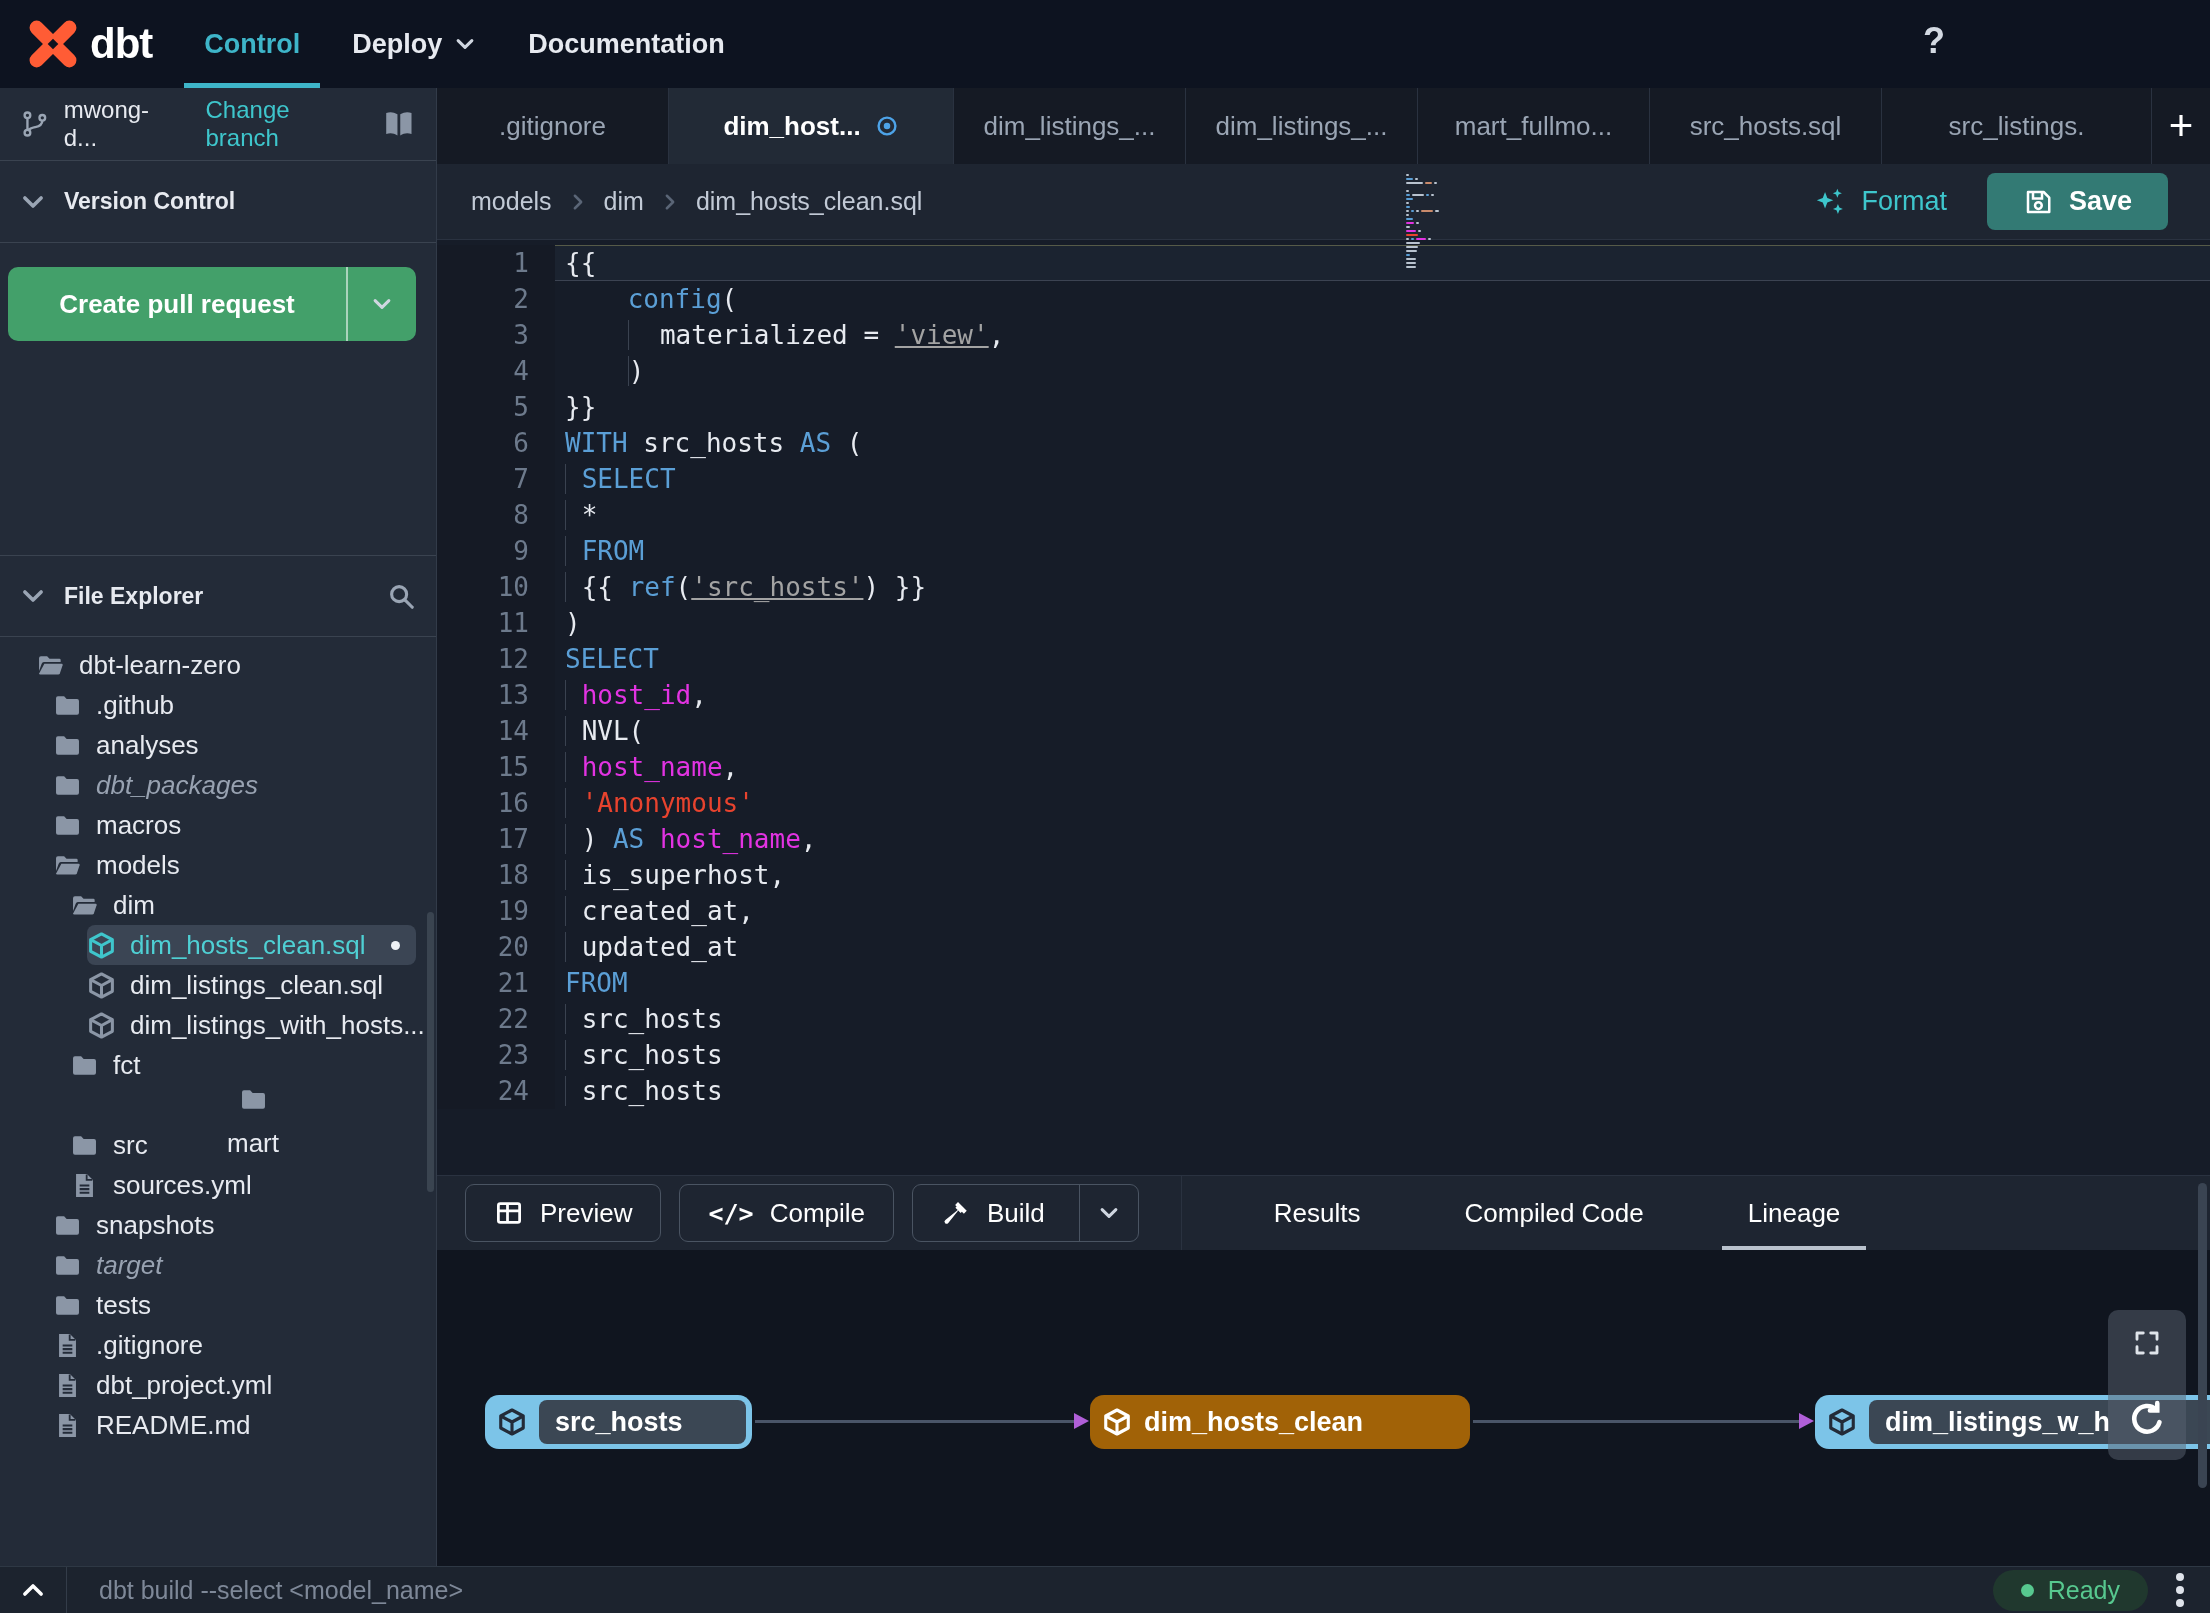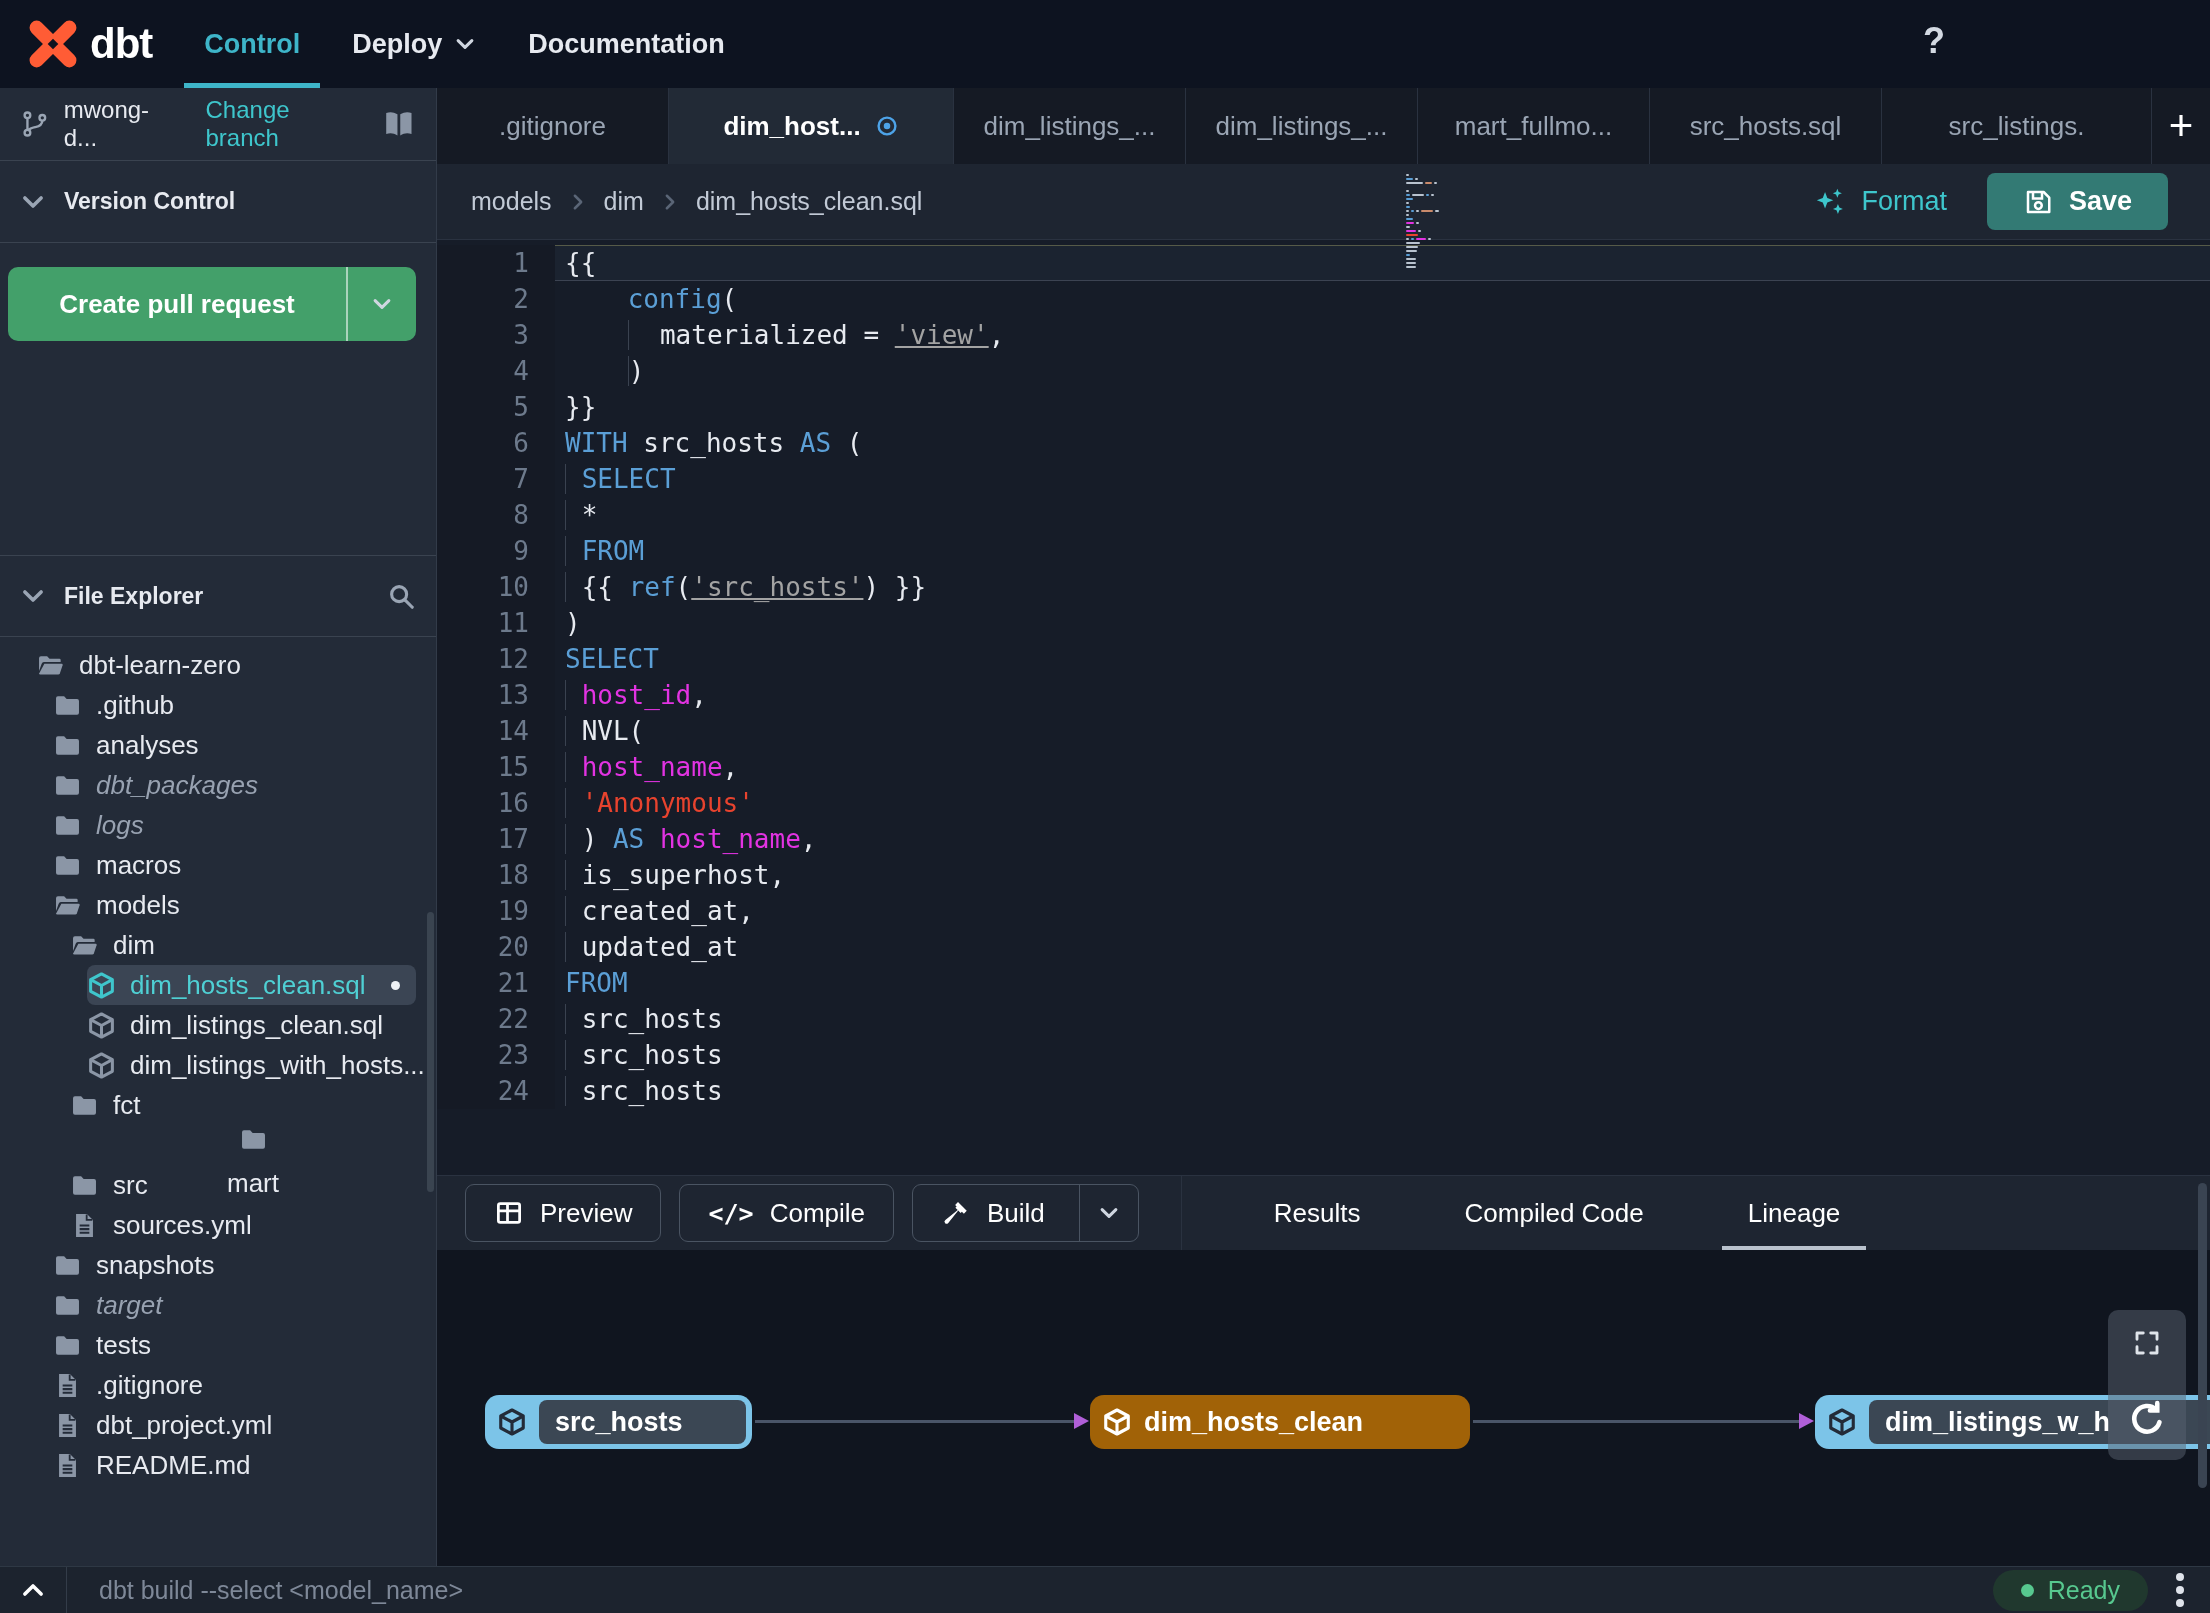--- a/index.html
+++ b/index.html
@@ -282,28 +282,20 @@
           <span class="tlabel">analyses</span>
         </div>
         <div class="tree-row italic" style="margin-left: 53px;">
           <span class="icon ticon">
             <svg viewBox="0 0 24 24" fill="currentColor">
               <path d="M2.5 6A1.6 1.6 0 0 1 4.1 4.4h5.1l2.1 2.2h8.6A1.6 1.6 0 0 1 21.5 8.2v9.9a1.6 1.6 0 0 1-1.6 1.6H4.1a1.6 1.6 0 0 1-1.6-1.6z"></path>
             </svg>
           </span>
           <span class="tlabel">dbt_packages</span>
         </div>
-        <div class="tree-row italic" style="margin-left: 53px;">
-          <span class="icon ticon">
-            <svg viewBox="0 0 24 24" fill="currentColor">
-              <path d="M2.5 6A1.6 1.6 0 0 1 4.1 4.4h5.1l2.1 2.2h8.6A1.6 1.6 0 0 1 21.5 8.2v9.9a1.6 1.6 0 0 1-1.6 1.6H4.1a1.6 1.6 0 0 1-1.6-1.6z"></path>
-            </svg>
-          </span>
-          <span class="tlabel">logs</span>
-        </div>
         <div class="tree-row" style="margin-left: 53px;">
           <span class="icon ticon">
             <svg viewBox="0 0 24 24" fill="currentColor">
               <path d="M2.5 6A1.6 1.6 0 0 1 4.1 4.4h5.1l2.1 2.2h8.6A1.6 1.6 0 0 1 21.5 8.2v9.9a1.6 1.6 0 0 1-1.6 1.6H4.1a1.6 1.6 0 0 1-1.6-1.6z"></path>
             </svg>
           </span>
           <span class="tlabel">macros</span>
         </div>
         <div class="tree-row" style="margin-left: 53px;">
           <span class="icon ticon">

